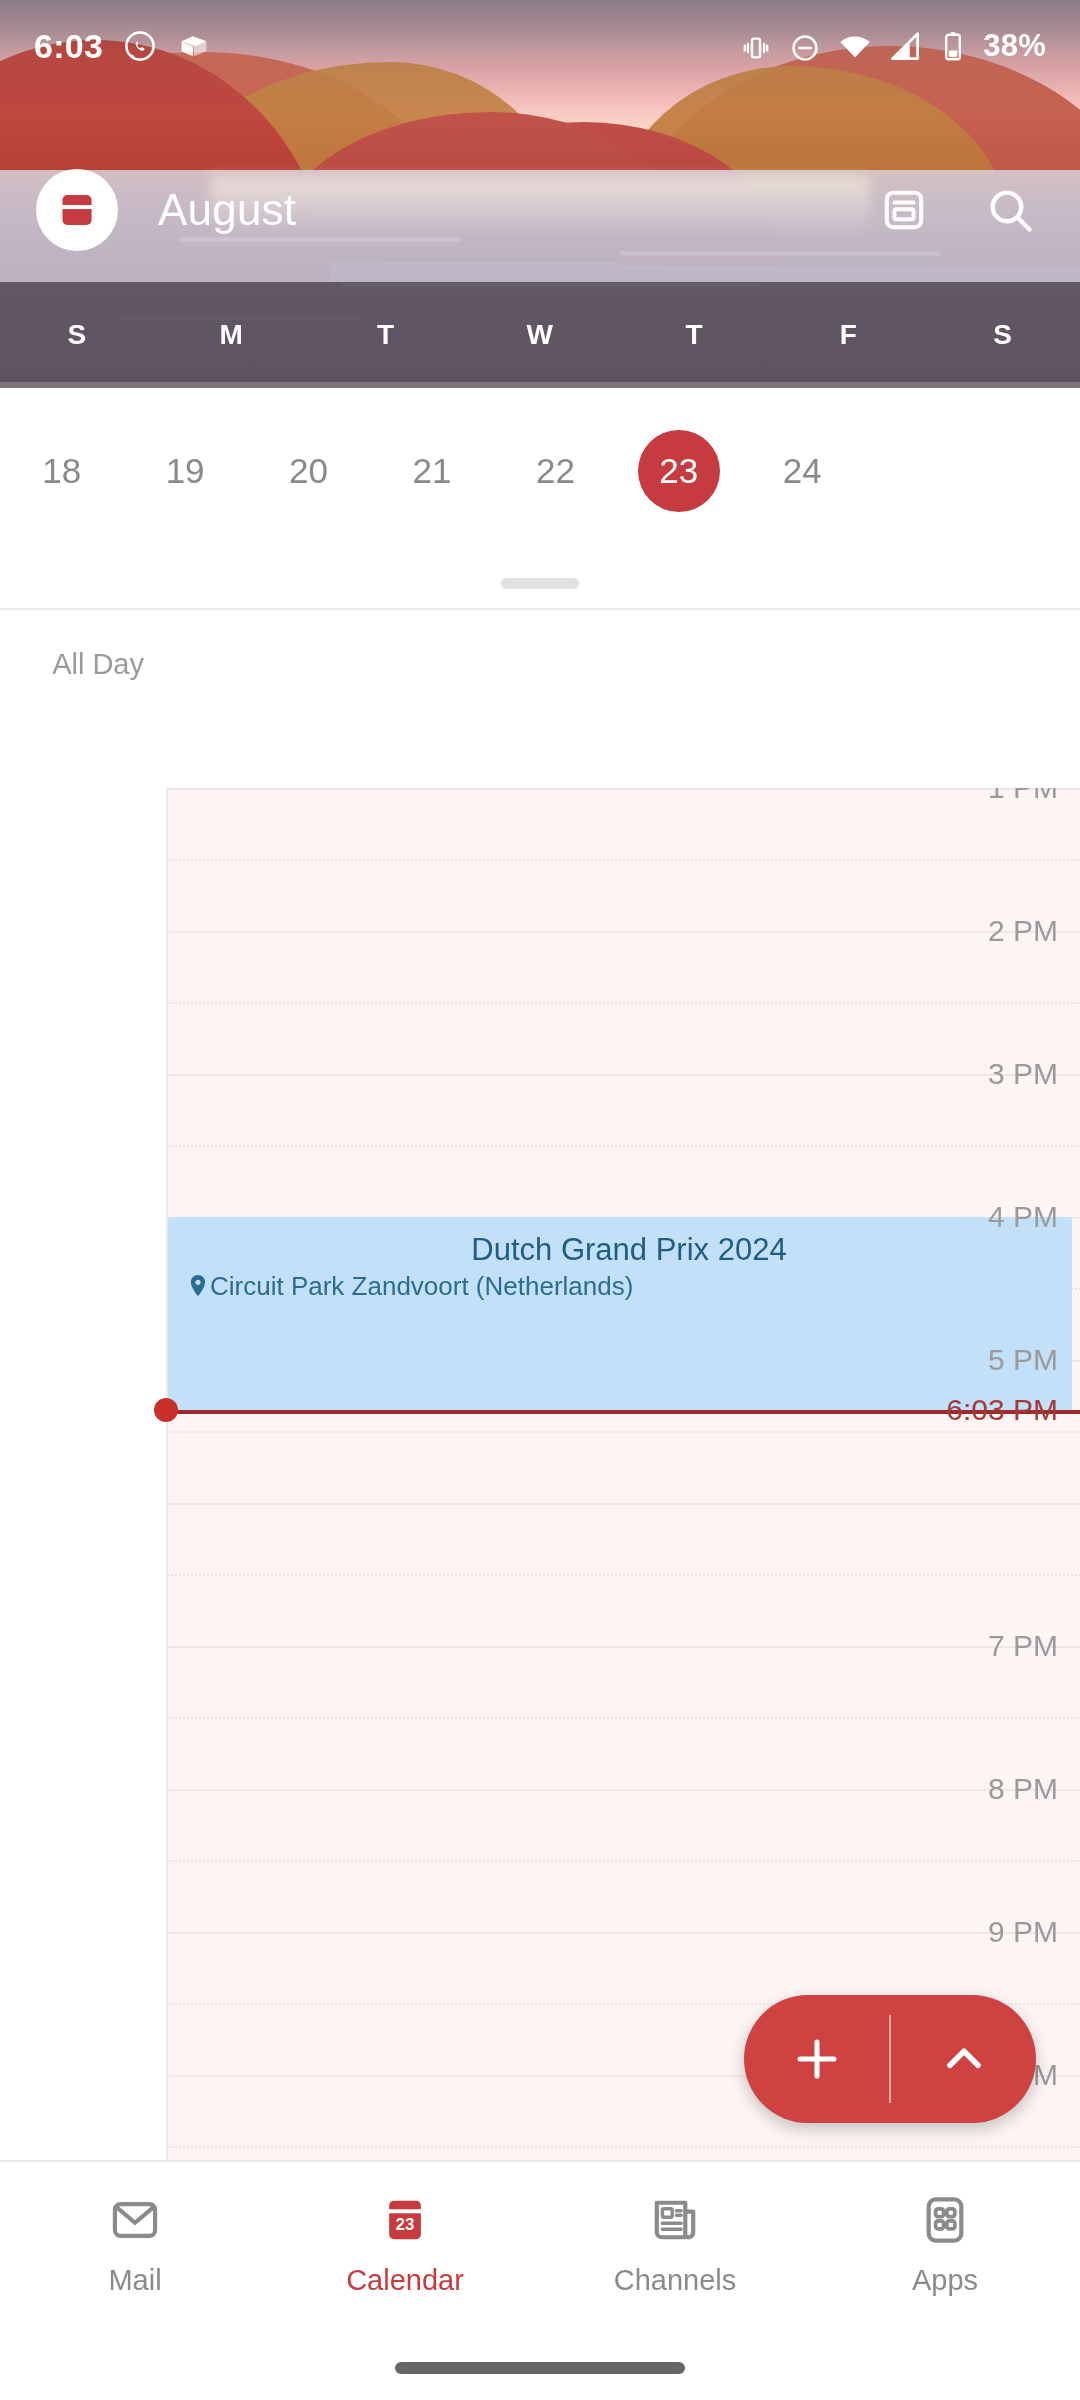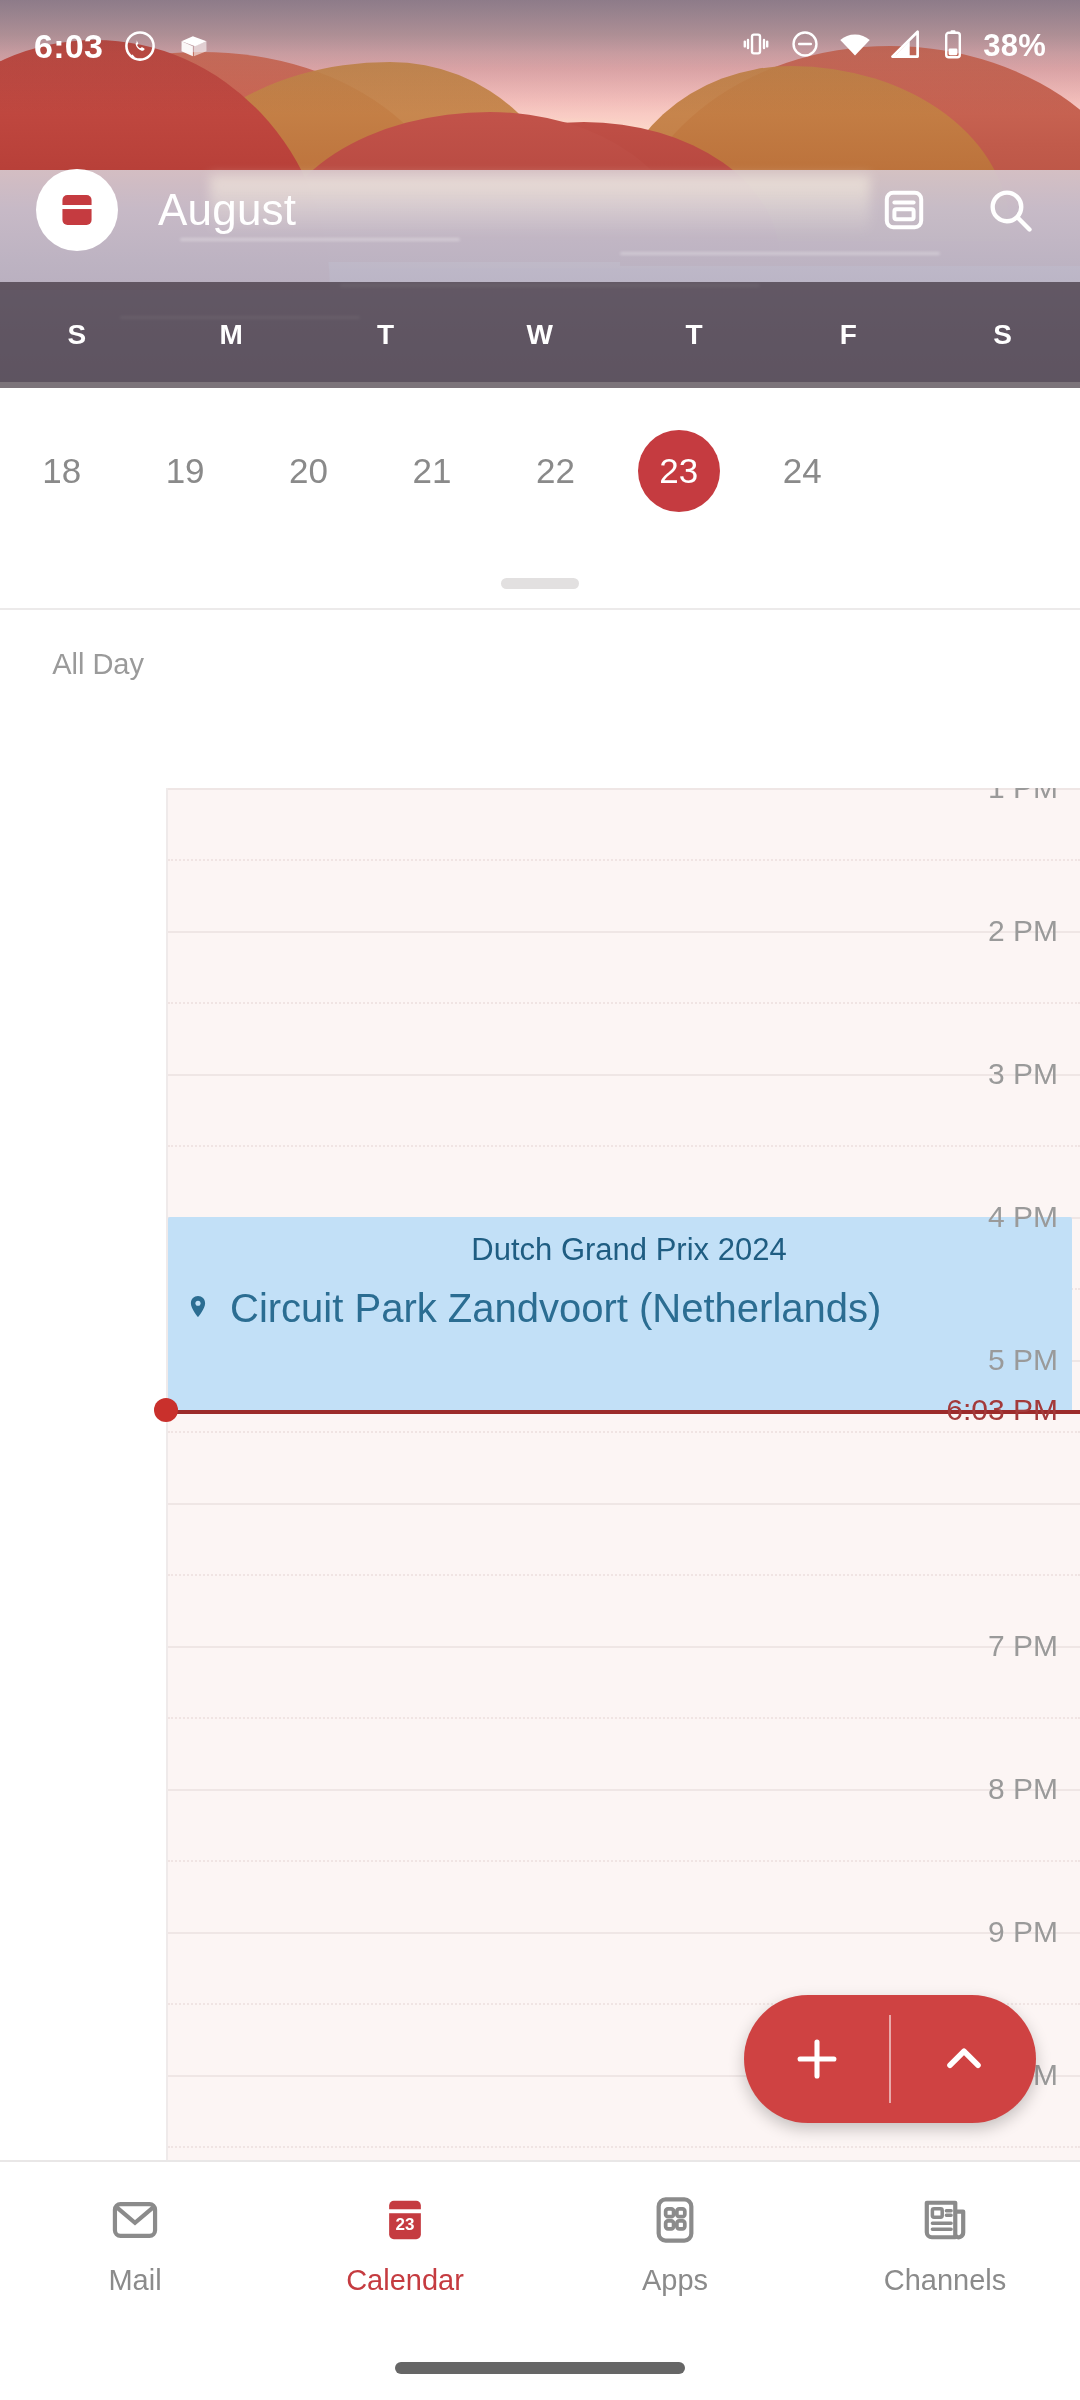--- a/index.html
+++ b/index.html
@@ -96,21 +96,21 @@
   }
 
   
   .statusbar {
     position:absolute; top:0; left:0; width:1080px; height:92px;
     display:flex; align-items:center; justify-content:space-between;
     padding:0 34px; color:#fff;
   }
   .sb-left { display:flex; align-items:center; gap:20px; }
   .sb-time { font-size:34px; font-weight:600; letter-spacing:.3px; }
-  .sb-right { display:flex; align-items:flex-start; gap:17px; }
+  .sb-right { display:flex; align-items:flex-end; gap:17px; }
   .sb-pct { font-size:31px; font-weight:700; letter-spacing:.2px; }
   .sbi { display:block; }
 
   
   .appbar {
     position:absolute; top:150px; left:0; width:1080px; height:120px;
     display:flex; align-items:center; padding:0 36px;
   }
   .avatar {
     width:82px; height:82px; border-radius:50%;
@@ -199,22 +199,22 @@
   }
 
   
   .event {
     position:absolute; border-radius:2px; padding:14px 0 0 18px;
     overflow:hidden;
   }
   .event.blue { background:#c2e0f7; }
   .event-title { font-size:31px; color:#1f5d82; line-height:1.25; }
   .event-loc {
-    font-size:40px; color:#2b6d92; line-height:1.3; margin-top:12px;
-    display:flex; align-items:center; gap:20px;
+    font-size:26px; color:#2b6d92; line-height:1.3; margin-top:0;
+    display:flex; align-items:center; gap:0;
   }
 
   
   .now-line {
     position:absolute; left:166px; right:0; height:0;
     border-top:4px solid #9c2b2b;
   }
   .now-dot {
     position:absolute; width:24px; height:24px; border-radius:50%;
     background:#c9302c; transform:translate(-50%,-50%);
@@ -454,34 +454,34 @@
       <svg width="56" height="56" viewBox="0 0 24 24">
         <rect x="5.2" y="3.8" width="13.6" height="16.4" rx="2" fill="#c53b40"></rect>
         <rect x="4.6" y="7.4" width="14.8" height="1.7" fill="#ffffff"></rect>
         <text x="12" y="16.4" font-family="Liberation Sans, sans-serif" font-size="7.3" font-weight="600" fill="#ffffff" text-anchor="middle">23</text>
       </svg>
       <span class="navlabel">Calendar</span>
     </div>
 
     <div class="navitem">
       <svg width="56" height="56" viewBox="0 0 24 24">
+        <path d="M4.2 4.6h12.2v14.8H6.4a2.2 2.2 0 0 1-2.2-2.2z" fill="none" stroke="#8b8b8b" stroke-width="1.8" stroke-linejoin="round"></path>
+        <path d="M16.4 8.4h3.4v9a2 2 0 0 1-3.4 1.4" fill="none" stroke="#8b8b8b" stroke-width="1.8" stroke-linejoin="round"></path>
+        <rect x="6.6" y="7.2" width="4.2" height="3.6" rx=".7" fill="none" stroke="#8b8b8b" stroke-width="1.5"></rect>
+        <path d="M12.6 8.0h2.0M12.6 10.0h2.0M6.6 13.4h8.0M6.6 16.0h8.0" stroke="#8b8b8b" stroke-width="1.5" stroke-linecap="round"></path>
+      </svg>
+      <span class="navlabel">Channels</span>
+    </div>
+
+    <div class="navitem">
+      <svg width="56" height="56" viewBox="0 0 24 24">
         <rect x="5.0" y="3.2" width="14" height="17.6" rx="3" fill="none" stroke="#8b8b8b" stroke-width="1.8"></rect>
         <rect x="8.0" y="7.2" width="3.4" height="3.4" rx="1" fill="none" stroke="#8b8b8b" stroke-width="1.6"></rect>
         <rect x="12.8" y="7.2" width="3.4" height="3.4" rx="1" fill="none" stroke="#8b8b8b" stroke-width="1.6"></rect>
         <rect x="8.0" y="12.4" width="3.4" height="3.4" rx="1" fill="none" stroke="#8b8b8b" stroke-width="1.6"></rect>
         <rect x="12.8" y="12.4" width="3.4" height="3.4" rx="1" fill="none" stroke="#8b8b8b" stroke-width="1.6"></rect>
       </svg>
       <span class="navlabel">Apps</span>
     </div>
-
-    <div class="navitem">
-      <svg width="56" height="56" viewBox="0 0 24 24">
-        <path d="M4.2 4.6h12.2v14.8H6.4a2.2 2.2 0 0 1-2.2-2.2z" fill="none" stroke="#8b8b8b" stroke-width="1.8" stroke-linejoin="round"></path>
-        <path d="M16.4 8.4h3.4v9a2 2 0 0 1-3.4 1.4" fill="none" stroke="#8b8b8b" stroke-width="1.8" stroke-linejoin="round"></path>
-        <rect x="6.6" y="7.2" width="4.2" height="3.6" rx=".7" fill="none" stroke="#8b8b8b" stroke-width="1.5"></rect>
-        <path d="M12.6 8.0h2.0M12.6 10.0h2.0M6.6 13.4h8.0M6.6 16.0h8.0" stroke="#8b8b8b" stroke-width="1.5" stroke-linecap="round"></path>
-      </svg>
-      <span class="navlabel">Channels</span>
-    </div>
   </div>
 
   <div class="gesturebar"></div>
 </div>
 
 </body></html>

